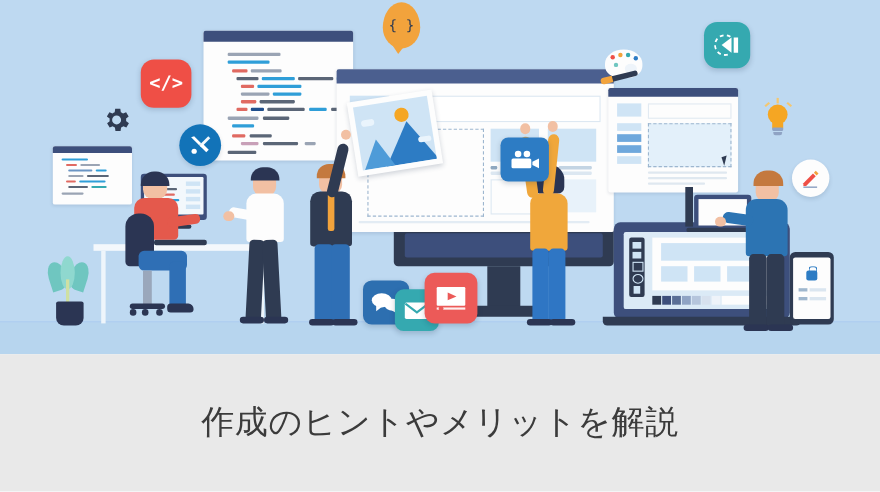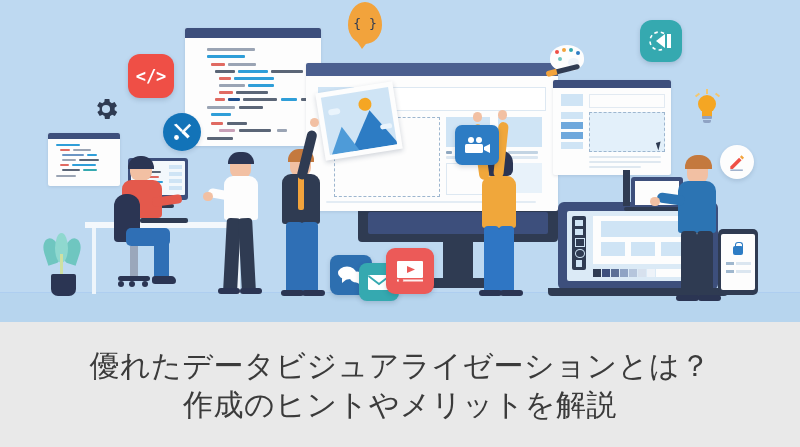--- a/index.html
+++ b/index.html
@@ -423,17 +423,16 @@
         <rect x="3" y="3" width="26" height="17" rx="1" fill="#fff"></rect>
         <polygon points="13,8 21,11.5 13,15" fill="#ec5a58"></polygon>
         <rect x="3" y="21.5" width="26" height="2" fill="#fff" opacity=".9"></rect>
         <circle cx="7" cy="22.5" r="2.2" fill="#ec5a58"></circle>
       </svg>
     </div>
 
   </div>
 
   <div id="title-strip">
-    <div class="line">優れたデータビジュアライゼーションとは？</div>
     <div class="line">作成のヒントやメリットを解説</div>
   </div>
 
 </div>
 
 </body></html>

